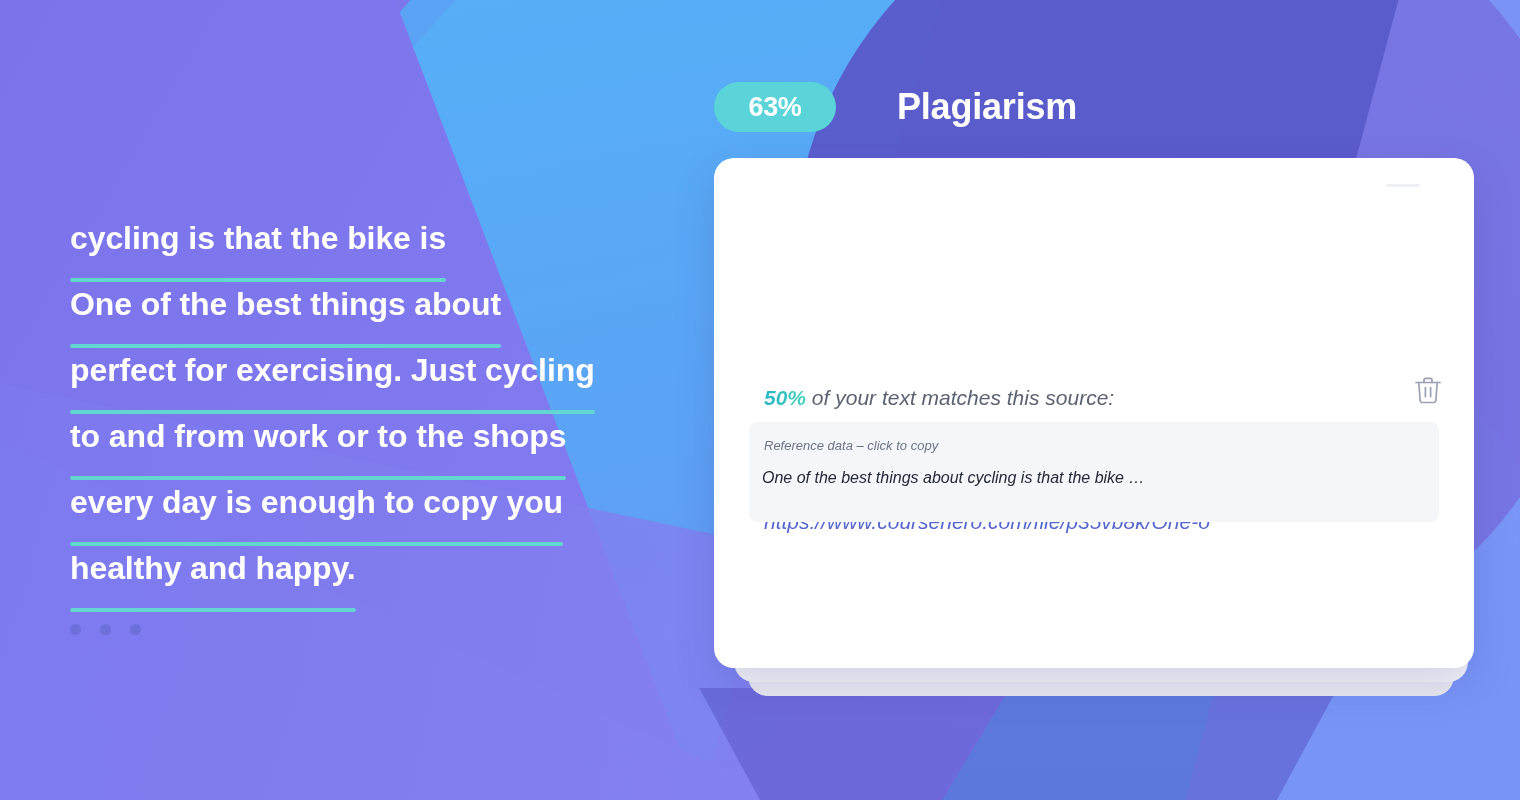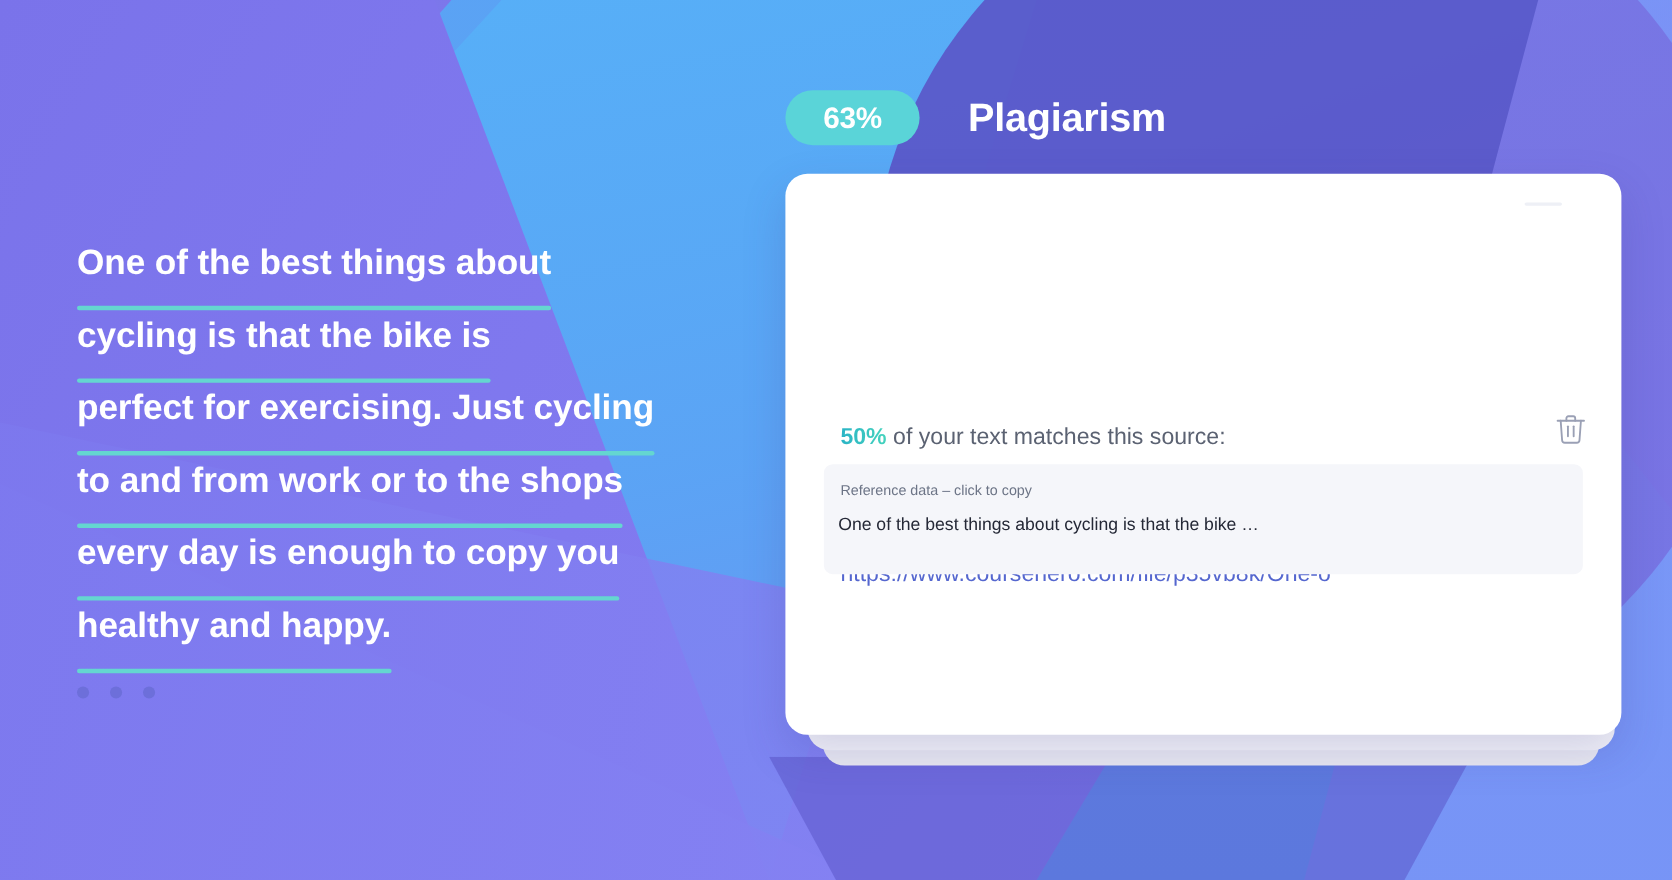--- a/index.html
+++ b/index.html
@@ -114,21 +114,21 @@
     border-radius:50%;
     background:#6d6fda;
   }
 
   
   #plag-header {
     position:absolute;
     left:714px; top:82px;
     display:flex;
     align-items:center;
-    gap:44px;
+    gap:61px;
   }
   #score-badge {
     min-width:122px;
     height:50px;
     border-radius:25px;
     background:#5ad4d8;
     display:flex;
     align-items:center;
     justify-content:center;
     color:#ffffff;
@@ -159,20 +159,21 @@
     border-radius:20px;
   }
   #match-card {
     position:absolute;
     left:714px; top:158px;
     width:760px; height:510px;
     background:#ffffff;
     border-radius:20px;
     overflow:hidden;
     box-shadow:0 16px 40px rgba(60,50,140,.18);
+    font-style:italic;
   }
 
   .card-inner { position:relative; width:100%; height:100%; }
 
   #match-percent-row {
     position:absolute;
     left:50px; top:228px;
     font-size:21px;
     color:#5b6272;
     white-space:nowrap;
@@ -260,22 +261,22 @@
   <div class="bg-layer bg-cyan-wedge"></div>
   <div class="bg-layer bg-violet-overlay"></div>
   <div class="bg-layer bg-violet-overlay2"></div>
   <div class="bg-layer bg-bottom-violet"></div>
   <div class="bg-layer bg-tri-right"></div>
   <div class="bg-circle-dark"></div>
   <div class="bg-layer bg-topright"></div>
   <div class="bg-layer bg-band-bottom"></div>
 
   <div id="passage">
+    <div class="pline"><span class="txt">cycling is that the bike is</span></div>
     <div class="pline"><span class="txt">One of the best things about</span></div>
-    <div class="pline"><span class="txt">cycling is that the bike is</span></div>
     <div class="pline"><span class="txt">perfect for exercising. Just cycling</span></div>
     <div class="pline"><span class="txt">to and from work or to the shops</span></div>
     <div class="pline"><span class="txt">every day is enough to copy you</span></div>
     <div class="pline"><span class="txt">healthy and happy.</span></div>
   </div>
 
   <div id="passage-dots">
     <span></span>
     <span></span>
     <span></span>

